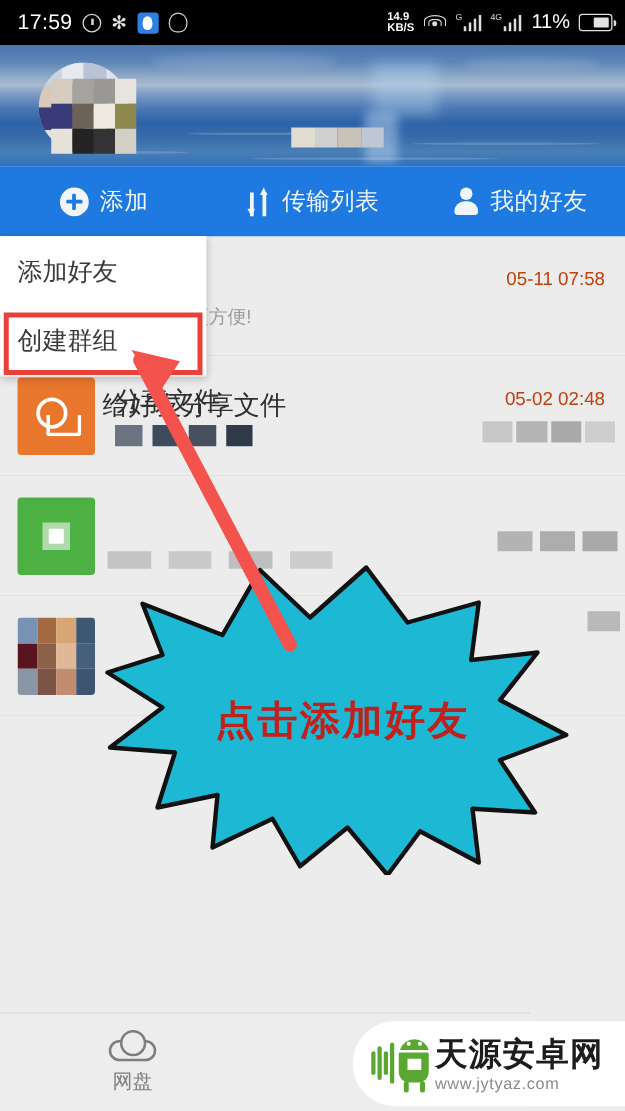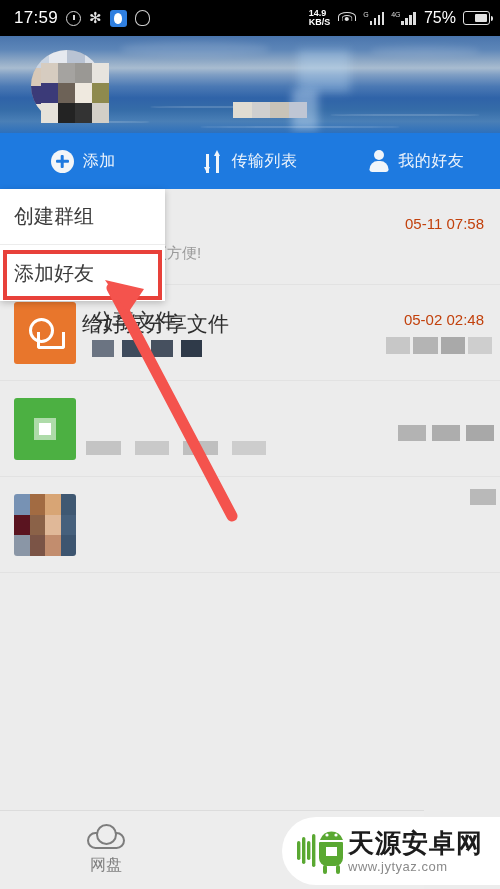--- a/index.html
+++ b/index.html
@@ -69,21 +69,21 @@
     display:grid; grid-template-columns:repeat(4,1fr);
   }
   .name-censor span{display:block;}
 
   
   .tabbar {
     height:56px; background:#1e7ae0; display:flex; align-items:center;
     position:relative; z-index:20;
   }
   .tab { flex:1; display:flex; align-items:center; justify-content:center; gap:9px; height:100%; }
-  .tab-label { color:#eef4fb; font-size:16px; letter-spacing:.5px; }
+  .tab-label { color:#eef4fb; font-size:19px; letter-spacing:.5px; }
   .plus-circle {
     width:23px;height:23px;border-radius:50%;background:#f2f5f8;position:relative;flex:none;
   }
   .plus-circle:before,.plus-circle:after{
     content:"";position:absolute;background:#1e7ae0;border-radius:1px;
   }
   .plus-circle:before{ left:50%;top:5px;width:2.6px;height:13px;transform:translateX(-50%); }
   .plus-circle:after{ top:50%;left:5px;height:2.6px;width:13px;transform:translateY(-50%); }
   .person-ico { width:20px;height:22px;position:relative;flex:none; }
   .person-ico:before{content:"";position:absolute;left:50%;top:0;transform:translateX(-50%);width:10px;height:10px;border-radius:50%;background:#f0f5fa;}
@@ -213,21 +213,21 @@
       </span>
       <span class="sig-wrap">
         <span class="sig-lbl">4G</span>
         <span class="bars">
             <i style="height:4px"></i>
             <i style="height:7px"></i>
             <i style="height:10px"></i>
             <i style="height:13px"></i>
           </span>
       </span>
-      <span class="sb-pct">75%</span>
+      <span class="sb-pct">11%</span>
       <span class="batt">
           <i></i>
         </span>
     </div>
   </div>
 
   <div class="header">
     <div class="hdr-sun"></div>
     <div class="hdr-glint"></div>
     <div class="hdr-cloud" style="left:120px;top:6px;width:150px;height:14px;"></div>
@@ -359,42 +359,51 @@
           <span style="background:#3d5570"></span>
       </div>
       <div class="censor-strip" style="left:470px;top:12px;width:26px;height:16px;grid-template-columns:1fr;">
         <span style="background:#b9b9b9"></span>
       </div>
     </div>
 
   </div>
 
   <div class="menu">
+    <div class="menu-item boxed">
+      <span>添加好友</span>
+    </div>
     <div class="menu-item">
       <span>创建群组</span>
-    </div>
-    <div class="menu-item boxed">
-      <span>添加好友</span>
     </div>
     <div class="red-box"></div>
   </div>
   <div style="position:absolute;left:0;top:301px;width:278px;height:46px;z-index:29;display:flex;align-items:center;padding-left:82px;font-size:21px;color:#2e2e2e;">
     <span>给好友分享文件</span>
   </div>
 
   <svg class="arrow-svg" viewBox="0 0 500 889">
     <defs>
       <marker id="ah" markerWidth="6" markerHeight="6" refX="3" refY="3" orient="auto">
         <path d="M0,0 L6,3 L0,6 z" fill="#f4534d"></path>
       </marker>
     </defs>
     <path d="M232,516 L112,288" stroke="#f4534d" stroke-width="11" stroke-linecap="round" fill="none"></path>
     <path d="M128,313 L105,280 L144,289 Z" fill="#f4534d"></path>
   </svg>
 
+  <div class="burst-wrap">
+    <svg viewBox="0 0 380 250" width="380" height="250">
+      <path d="M36,33 L100,58 L130,6 L170,44 L215,4 L248,48 L305,32 L299,78 L352,72
+               L322,110 L375,138 L322,158 L350,200 L300,197 L305,240 L258,215 L232,250
+               L200,212 L162,243 L140,205 L92,228 L96,186 L48,196 L62,152 L10,148
+               L52,116 L8,88 L52,74 Z" fill="#1cb8d4" stroke="#111" stroke-width="3.5" stroke-linejoin="round"></path>
+    </svg>
+    <div class="burst-text">点击添加好友</div>
+  </div>
 
   <div class="bottomnav">
     <div class="bn">
       <span class="cloud-ico"></span>
       <span class="bn-label">网盘</span>
     </div>
     <div class="bn">
       <span class="gen-ico"></span>
       <span class="bn-label">生</span>
     </div>

